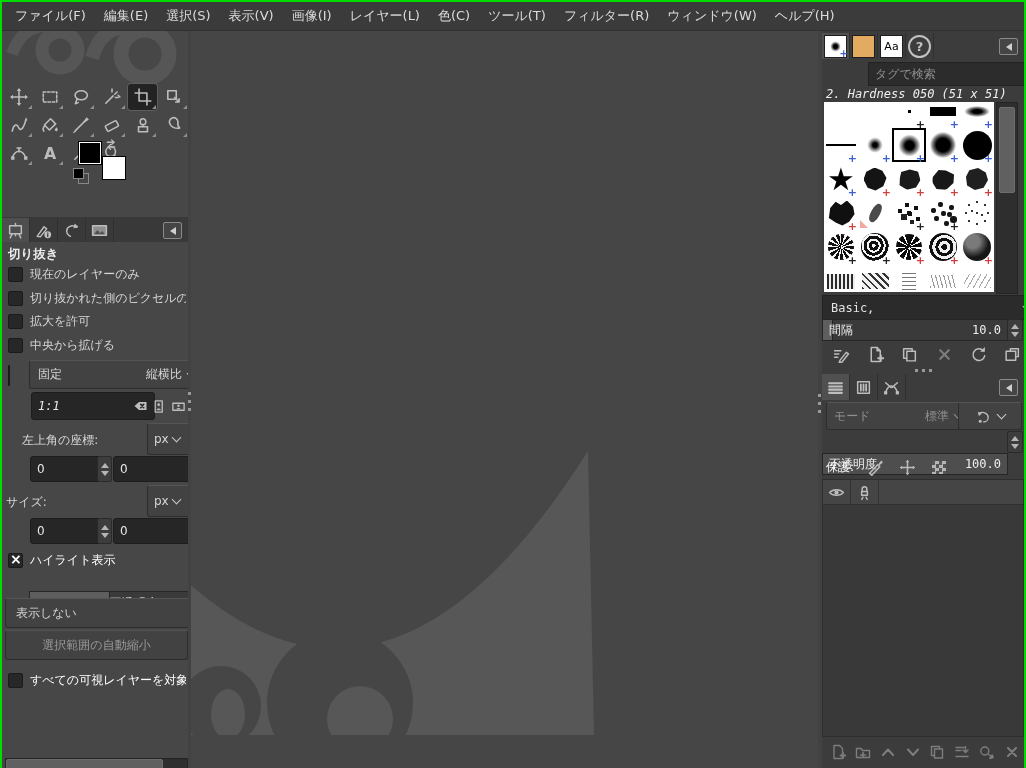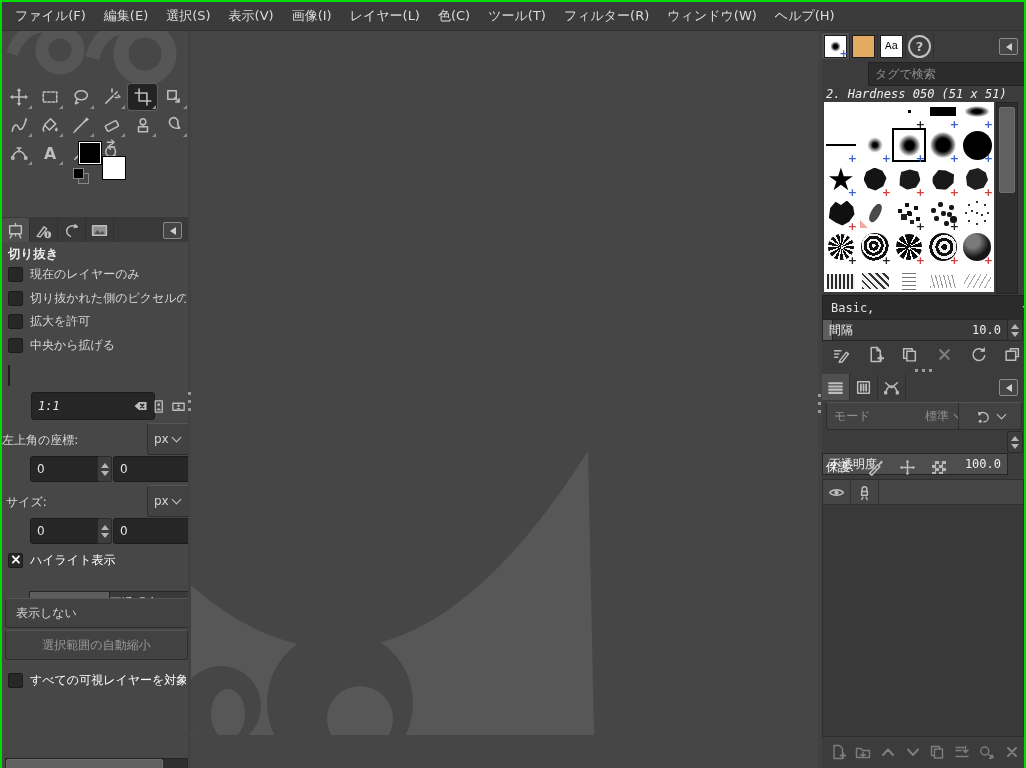--- a/index.html
+++ b/index.html
@@ -402,20 +402,25 @@
         <span class="cb"></span>
         <span class="optlabel">拡大を許可</span>
       </div>
       <div class="cbrow" style="top:95px;">
         <span class="cb"></span>
         <span class="optlabel">中央から拡げる</span>
       </div>
 
       
       <span class="cb abs" style="left:6px;top:124px;"></span>
+      <div class="gbtn abs" style="left:27px;top:118px;width:157px;height:27px;padding:0 8px;">
+        <span>固定</span>
+        <span style="margin-left:auto;margin-right:6px;">縦横比</span>
+        <i class="chv"></i>
+      </div>
       <div class="dinput abs mono" style="left:29px;top:150px;width:110px;height:26px;padding:0 6px;font-style:italic;">
         <span>1:1</span>
         <span class="icn" style="margin-left:auto;">
             <svg width="16" height="16" viewBox="0 0 16 16">
               <g fill="none" stroke="#bdbdbd" stroke-width="1.4" stroke-linecap="round" stroke-linejoin="round">
                 <path fill="#bdbdbd" stroke="none" d="M14.5 4v8H7L2.5 8 7 4z"></path>
                 <path d="M8.7 6.3l3 3.4M11.7 6.3l-3 3.4" stroke="#262626" stroke-width="1.6"></path>
               </g>
             </svg>
           </span>
@@ -437,21 +442,21 @@
               <g fill="none" stroke="#bdbdbd" stroke-width="1.4" stroke-linecap="round" stroke-linejoin="round">
                 <rect x="2" y="4.5" width="12" height="7.5"></rect>
                 <circle fill="#bdbdbd" stroke="none" cx="8" cy="7.2" r="1.3"></circle>
                 <path fill="#bdbdbd" stroke="none" d="M5.7 11c.4-2 4.2-2 4.6 0z"></path>
               </g>
             </svg>
           </span>
         </div>
 
       
-      <div class="abs optlabel" style="left:0;top:190px;">左上角の座標:</div>
+      <div class="abs optlabel" style="left:20px;top:190px;">左上角の座標:</div>
       <div class="gbtn abs" style="left:145px;top:181px;width:40px;height:30px;padding:0 6px;">
         <span>px</span>
         <i class="chv" style="margin-left:4px;"></i>
       </div>
       <div class="dinput abs" style="left:28px;top:214px;width:66px;height:24px;padding:0 6px;">
           <span>0</span>
         </div>
       <div class="spin abs" style="left:95px;top:214px;height:24px;">
           <i class="tu"></i>
           <i class="td"></i>
@@ -518,21 +523,21 @@
       <div class="ptab active">
         <span class="thumbsq" style="background:#fff;">
             <span style="width:13px;height:13px;border-radius:50%;background:radial-gradient(closest-side,#000 30%,transparent 80%);"></span>
           </span>
         <span style="position:absolute;right:1px;bottom:0;color:#3d5fd0;font-size:10px;font-weight:bold;">+</span>
       </div>
       <div class="ptab">
           <span class="thumbsq" style="background:#e3aa62;"></span>
         </div>
       <div class="ptab">
-          <span class="thumbsq" style="background:#fff;color:#000;font-family:Liberation Mono, monospace;">Aa</span>
+          <span class="thumbsq" style="background:#fff;color:#000;">Aa</span>
         </div>
       <div class="ptab">
           <span style="width:19px;height:19px;border:2px solid #c2c2c2;border-radius:50%;color:#c2c2c2;display:flex;align-items:center;justify-content:center;font-weight:bold;font-size:13px;">?</span>
         </div>
       <div class="collapse-btn" style="right:6px;top:6px;">
           <i></i>
         </div>
     </div>
 
     <div class="searchbox" style="left:2px;top:32px;width:196px;height:22px;margin-left:44px;">

